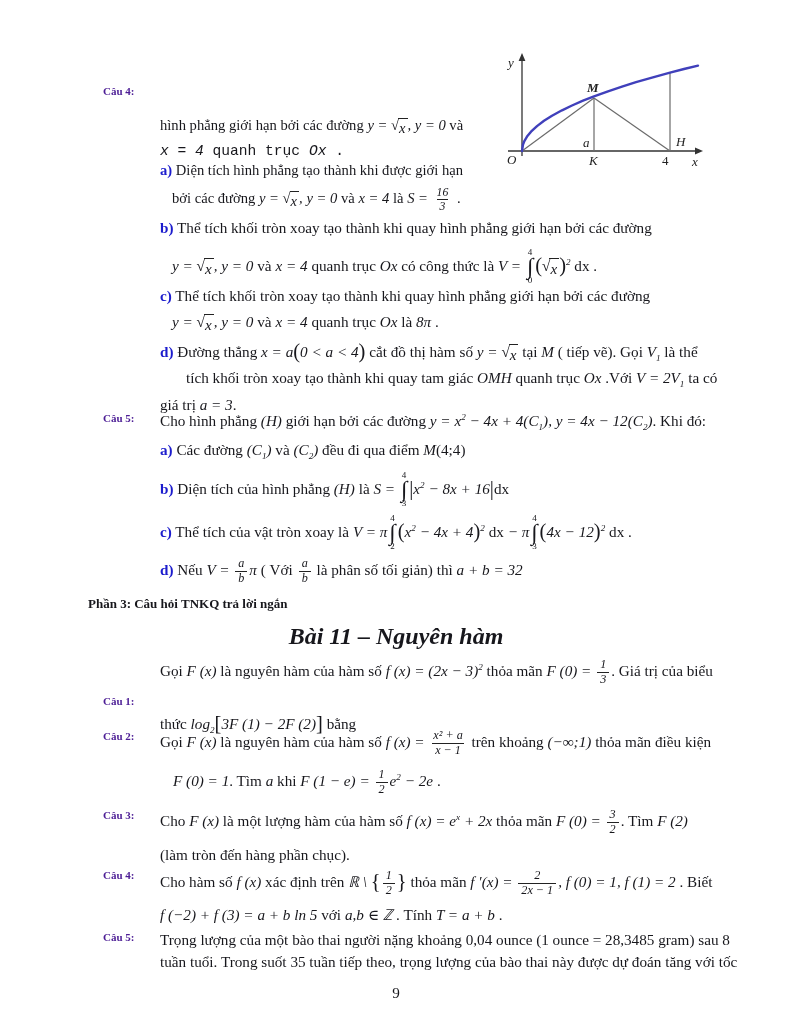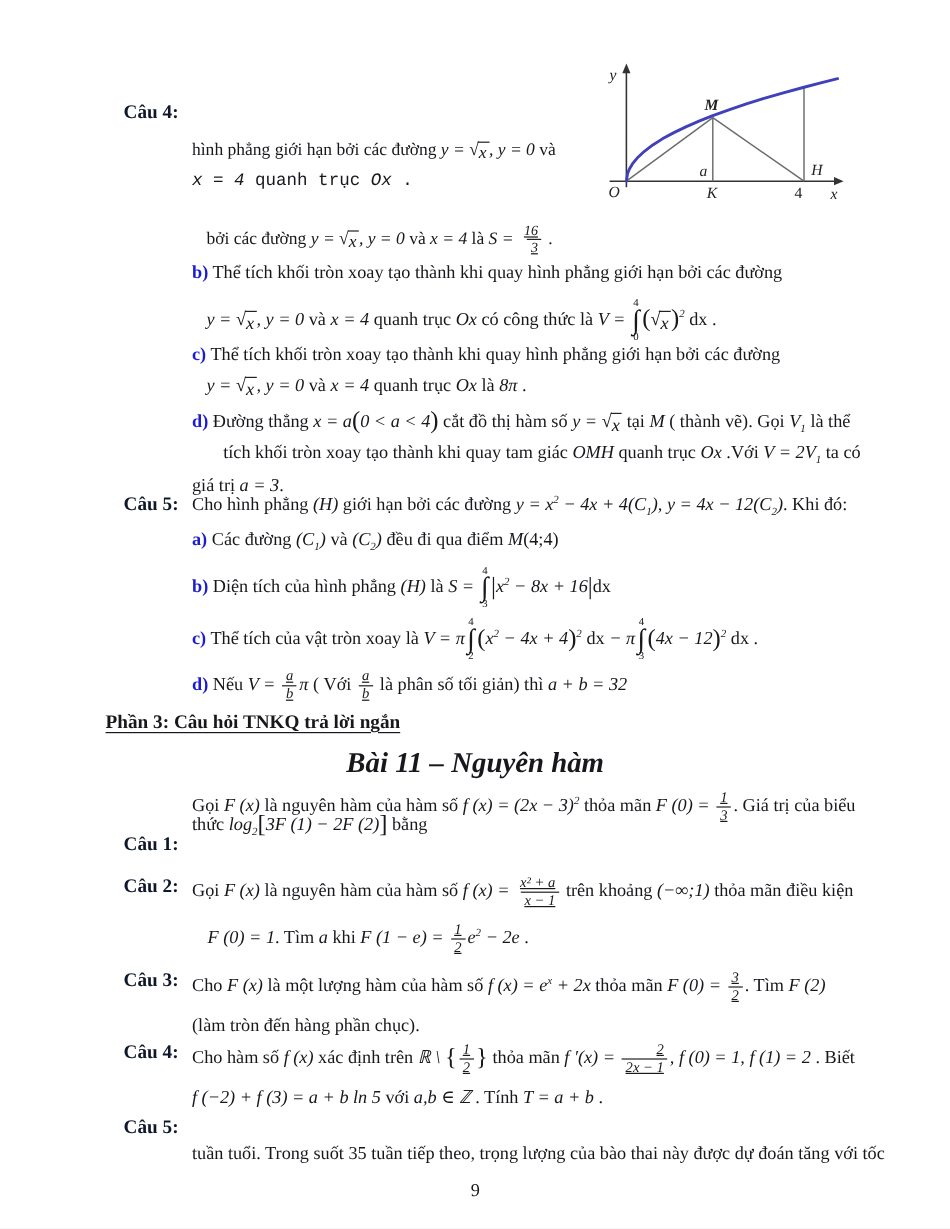--- a/index.html
+++ b/index.html
@@ -17,34 +17,34 @@
     position:absolute;
     white-space:nowrap;
     font-size:15.2px;
     line-height:1.3;
   }
   .narrow{font-size:14.6px;}
   .center{left:0;right:0;text-align:center;}
   .qlabel{
     position:absolute;
     font-weight:700;
-    color:#0f172a;
-    font-size:16px;
+    color:#4c1d95;
+    font-size:11px;
     line-height:1.3;
   }
   .t{font-style:normal;}
   .m{font-style:italic;}
   .alab{font-weight:700;color:#1c1ccd;}
-  .bu{font-weight:700;text-decoration:underline;text-underline-offset:3px;font-size:16px;text-align:right;}
+  .bu{font-weight:700;text-underline-offset:3px;font-size:13px;text-align:right;}
   .bi{font-weight:700;font-style:italic;font-size:24px;}
   sup,sub{font-size:0.6em;font-style:italic;line-height:0;}
   .frac{
-    display:inline-flex;flex-direction:column;align-items:flex-end;
+    display:inline-flex;flex-direction:column;align-items:center;
     vertical-align:middle;font-size:0.8em;line-height:1.15;
-    font-style:italic;padding:0 2px;text-decoration:underline;
+    font-style:italic;padding:0 2px;
   }
   .fn{padding:0 3px;}
   .fd{border-top:1px solid #222;padding:0 3px;}
   .intg{
     display:inline-flex;flex-direction:column;align-items:center;
     vertical-align:middle;line-height:1;margin:0 2px;
   }
   .il{font-size:9px;line-height:1.1;font-style:normal;}
   .isym{font-size:23px;line-height:0.8;}
   .sqrt{display:inline-flex;align-items:flex-start;font-style:italic;}
@@ -64,20 +64,21 @@
 
 <div class="page">
 
   <div id="lines">
       <div class="qlabel" style="top: 84px; left: 103px;">Câu 4:</div>
       <div class="row narrow" style="top: 116px; left: 160px;"><span class="t">hình phẳng giới hạn bởi các đường </span><span class="m">y = </span><span class="sqrt">
           <span class="rs">√</span>
           <span class="rr">x</span>
         </span><span class="m">, y = 0</span><span class="t"> và</span></div>
       <div class="row narrow" style="top: 142px; left: 160px; font-family: Liberation Mono, monospace;"><span class="m">x = 4</span><span class="t"> quanh trục </span><span class="m">Ox</span><span class="t"> .</span></div>
+      <div class="row narrow" style="top: 161px; left: 160px;"><span class="alab">a)</span><span class="t"> Diện tích hình phẳng tạo thành khi được giới hạn</span></div>
       <div class="row narrow" style="top: 186px; left: 172px;"><span class="t">bởi các đường </span><span class="m">y = </span><span class="sqrt">
           <span class="rs">√</span>
           <span class="rr">x</span>
         </span><span class="m">, y = 0</span><span class="t"> và </span><span class="m">x = 4</span><span class="t"> là </span><span class="m">S = </span><span class="frac">
           <span class="fn">16</span>
           <span class="fd">3</span>
         </span><span class="t"> .</span></div>
       <div class="row" style="top: 218px; left: 160px;"><span class="alab">b)</span><span class="t"> Thể tích khối tròn xoay tạo thành khi quay hình phẳng giới hạn bởi các đường</span></div>
       <div class="row" style="top: 248px; left: 172px;"><span class="m">y = </span><span class="sqrt">
           <span class="rs">√</span>
@@ -91,21 +92,21 @@
           <span class="rr">x</span>
         </span><span class="big">)</span><sup>2</sup><span class="t"> dx  .</span></div>
       <div class="row" style="top: 286px; left: 160px;"><span class="alab">c)</span><span class="t"> Thể tích khối tròn xoay tạo thành khi quay hình phẳng giới hạn bởi các đường</span></div>
       <div class="row" style="top: 312px; left: 172px;"><span class="m">y = </span><span class="sqrt">
           <span class="rs">√</span>
           <span class="rr">x</span>
         </span><span class="m">, y = 0</span><span class="t"> và </span><span class="m">x = 4</span><span class="t"> quanh trục </span><span class="m">Ox</span><span class="t"> là </span><span class="m">8π</span><span class="t"> .</span></div>
       <div class="row" style="top: 338px; left: 160px;"><span class="alab">d)</span><span class="t"> Đường thẳng </span><span class="m">x = a</span><span class="big">(</span><span class="m">0 &lt; a &lt; 4</span><span class="big">)</span><span class="t"> cắt đồ thị hàm số </span><span class="m">y = </span><span class="sqrt">
           <span class="rs">√</span>
           <span class="rr">x</span>
-        </span><span class="t"> tại </span><span class="m">M</span><span class="t"> ( thành vẽ). Gọi </span><span class="m">V</span><sub>1</sub><span class="t"> là thể</span></div>
+        </span><span class="t"> tại </span><span class="m">M</span><span class="t"> ( tiếp vẽ). Gọi </span><span class="m">V</span><sub>1</sub><span class="t"> là thể</span></div>
       <div class="row" style="top: 368px; left: 160px; margin-left: 26px;"><span class="t">tích khối tròn xoay tạo thành khi quay tam giác </span><span class="m">OMH</span><span class="t"> quanh trục </span><span class="m">Ox</span><span class="t"> .Với </span><span class="m">V = 2V</span><sub>1</sub><span class="t"> ta có</span></div>
       <div class="row" style="top: 395px; left: 160px;"><span class="t">giá trị </span><span class="m">a = 3</span><span class="t">.</span></div>
       <div class="row" style="top: 411px; left: 160px;"><span class="t">Cho hình phẳng </span><span class="m">(H)</span><span class="t"> giới hạn bởi các đường </span><span class="m">y = x</span><sup>2</sup><span class="m"> − 4x + 4</span><span class="m">(C</span><sub>1</sub><span class="m">)</span><span class="m">, y = 4x − 12</span><span class="m">(C</span><sub>2</sub><span class="m">)</span><span class="t">. Khi đó:</span></div>
       <div class="qlabel" style="top: 411px; left: 103px;">Câu 5:</div>
       <div class="row" style="top: 440px; left: 160px;"><span class="alab">a)</span><span class="t"> Các đường </span><span class="m">(C</span><sub>1</sub><span class="m">)</span><span class="t"> và </span><span class="m">(C</span><sub>2</sub><span class="m">)</span><span class="t"> đều đi qua điểm </span><span class="m">M</span><span class="t">(4;4)</span></div>
       <div class="row" style="top: 471px; left: 160px;"><span class="alab">b)</span><span class="t"> Diện tích của hình phẳng </span><span class="m">(H)</span><span class="t"> là </span><span class="m">S = </span><span class="intg">
           <span class="il">4</span>
           <span class="isym">∫</span>
           <span class="il">3</span>
         </span><span class="big">|</span><span class="m">x</span><sup>2</sup><span class="m"> − 8x + 16</span><span class="big">|</span><span class="t">dx</span></div>
@@ -125,21 +126,21 @@
           <span class="fn">a</span>
           <span class="fd">b</span>
         </span><span class="t"> là phân số tối giản) thì </span><span class="m">a + b = 32</span></div>
       <div class="row" style="top: 593px; left: 88px;"><span class="bu">Phần 3: Câu hỏi TNKQ trả lời ngắn</span></div>
       <div class="row center" style="top: 621px;"><span class="bi">Bài 11 – Nguyên hàm</span></div>
       <div class="row" style="top: 658px; left: 160px;"><span class="t">Gọi </span><span class="m">F (x)</span><span class="t"> là nguyên hàm của hàm số </span><span class="m">f (x) = (2x − 3)</span><sup>2</sup><span class="t">  thỏa mãn </span><span class="m">F (0) = </span><span class="frac">
           <span class="fn">1</span>
           <span class="fd">3</span>
         </span><span class="t">. Giá trị của biểu</span></div>
       <div class="qlabel" style="top: 658px; left: 103px; margin-top: 36px;">Câu 1:</div>
-      <div class="row" style="top: 674px; left: 160px; text-align: center;"><span class="t">thức </span><span class="m">log</span><sub>2</sub><span class="big">[</span><span class="m">3F (1) − 2F (2)</span><span class="big">]</span><span class="t"> bằng</span></div>
+      <div class="row" style="top: 710px; left: 160px; text-align: center;"><span class="t">thức </span><span class="m">log</span><sub>2</sub><span class="big">[</span><span class="m">3F (1) − 2F (2)</span><span class="big">]</span><span class="t"> bằng</span></div>
       <div class="row" style="top: 729px; left: 160px;"><span class="t">Gọi </span><span class="m">F (x)</span><span class="t"> là nguyên hàm của hàm số </span><span class="m">f (x) = </span><span class="frac">
           <span class="fn">x² + a</span>
           <span class="fd">x − 1</span>
         </span><span class="t"> trên khoảng </span><span class="m">(−∞;1)</span><span class="t"> thỏa mãn điều kiện</span></div>
       <div class="qlabel" style="top: 729px; left: 103px;">Câu 2:</div>
       <div class="row" style="top: 768px; left: 173px;"><span class="m">F (0) = 1</span><span class="t">. Tìm </span><span class="m">a</span><span class="t"> khi </span><span class="m">F (1 − e) = </span><span class="frac">
           <span class="fn">1</span>
           <span class="fd">2</span>
         </span><span class="m">e</span><sup>2</sup><span class="m"> − 2e</span><span class="t"> .</span></div>
       <div class="row" style="top: 808px; left: 160px;"><span class="t">Cho </span><span class="m">F (x)</span><span class="t"> là một lượng hàm của hàm số </span><span class="m">f (x) = e</span><sup>x</sup><span class="m"> + 2x</span><span class="t">  thỏa mãn </span><span class="m">F (0) = </span><span class="frac">
@@ -150,20 +151,21 @@
       <div class="row" style="top: 845px; left: 160px;"><span class="t">(làm tròn đến hàng phần chục).</span></div>
       <div class="row" style="top: 868px; left: 160px;"><span class="t">Cho hàm số </span><span class="m">f (x)</span><span class="t"> xác định trên </span><span class="m">ℝ \ </span><span class="big">{</span><span class="frac">
           <span class="fn">1</span>
           <span class="fd">2</span>
         </span><span class="big">}</span><span class="t">  thỏa mãn  </span><span class="m">f ′(x) = </span><span class="frac">
           <span class="fn">2</span>
           <span class="fd">2x − 1</span>
         </span><span class="m">, f (0) = 1, f (1) = 2</span><span class="t"> . Biết</span></div>
       <div class="qlabel" style="top: 868px; left: 103px;">Câu 4:</div>
       <div class="row" style="top: 905px; left: 160px;"><span class="m">f (−2) + f (3) = a + b ln 5</span><span class="t">  với  </span><span class="m">a,b ∈ ℤ</span><span class="t"> . Tính  </span><span class="m">T = a + b</span><span class="t"> .</span></div>
+      <div class="row" style="top: 930px; left: 160px;"><span class="t">Trọng lượng của một bào thai người nặng khoảng 0,04 ounce (1 ounce = 28,3485 gram) sau 8</span></div>
       <div class="qlabel" style="top: 930px; left: 103px;">Câu 5:</div>
       <div class="row" style="top: 952px; left: 160px;"><span class="t">tuần tuổi. Trong suốt 35 tuần tiếp theo, trọng lượng của bào thai này được dự đoán tăng với tốc</span></div>
       <div class="row center" style="top: 983px;"><span class="t">9</span></div>
     </div>
 
   <svg class="figure" width="212" height="118" viewBox="0 0 212 118">
 
     <line x1="26" y1="104" x2="26" y2="6" stroke="#333" stroke-width="1.3"></line>
     <polygon points="26,1 22.6,9 29.4,9" fill="#333"></polygon>
     <line x1="12" y1="99" x2="201" y2="99" stroke="#333" stroke-width="1.3"></line>

